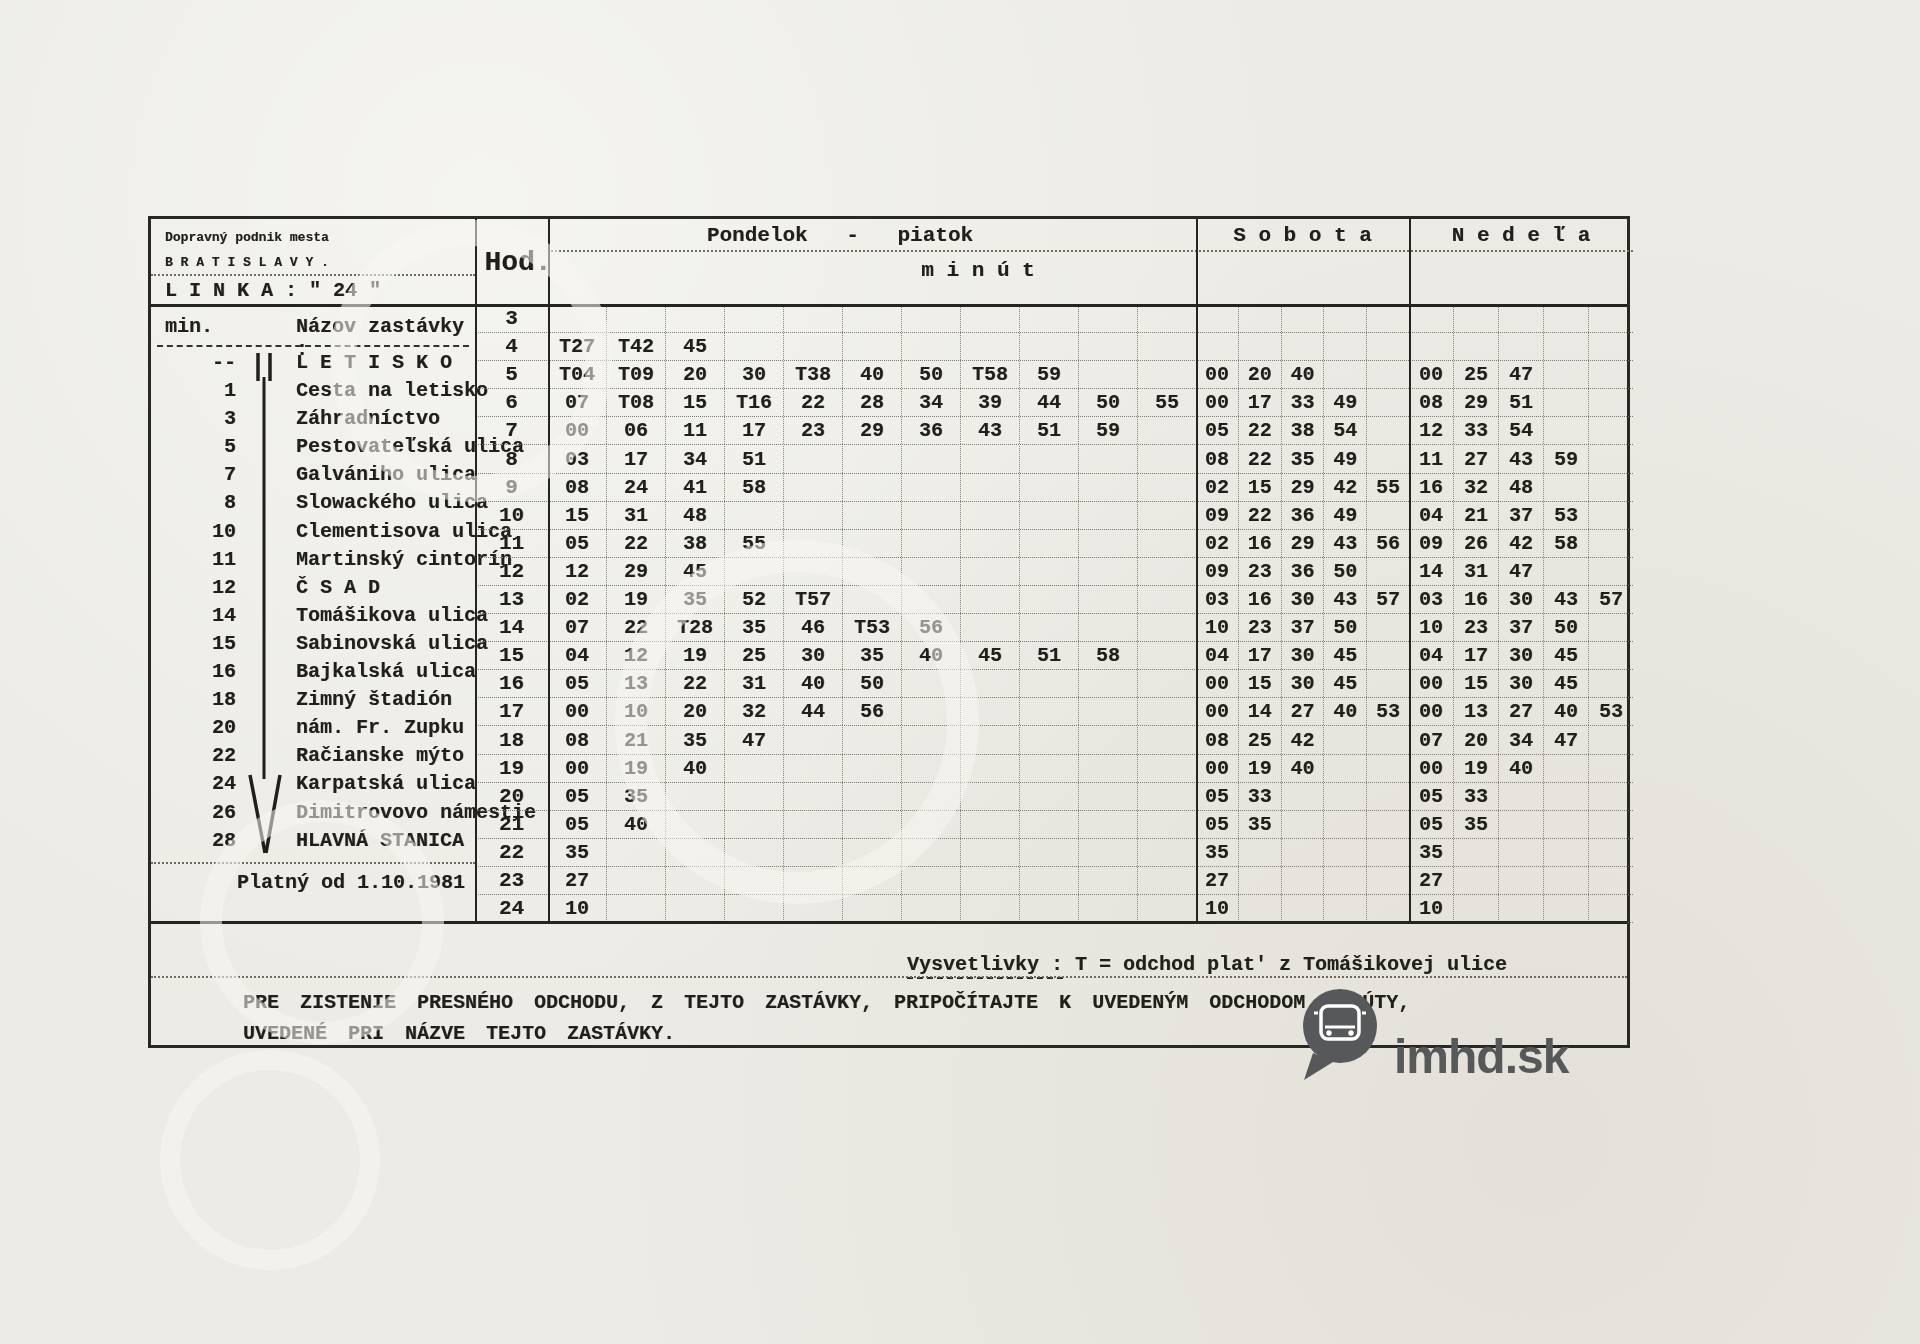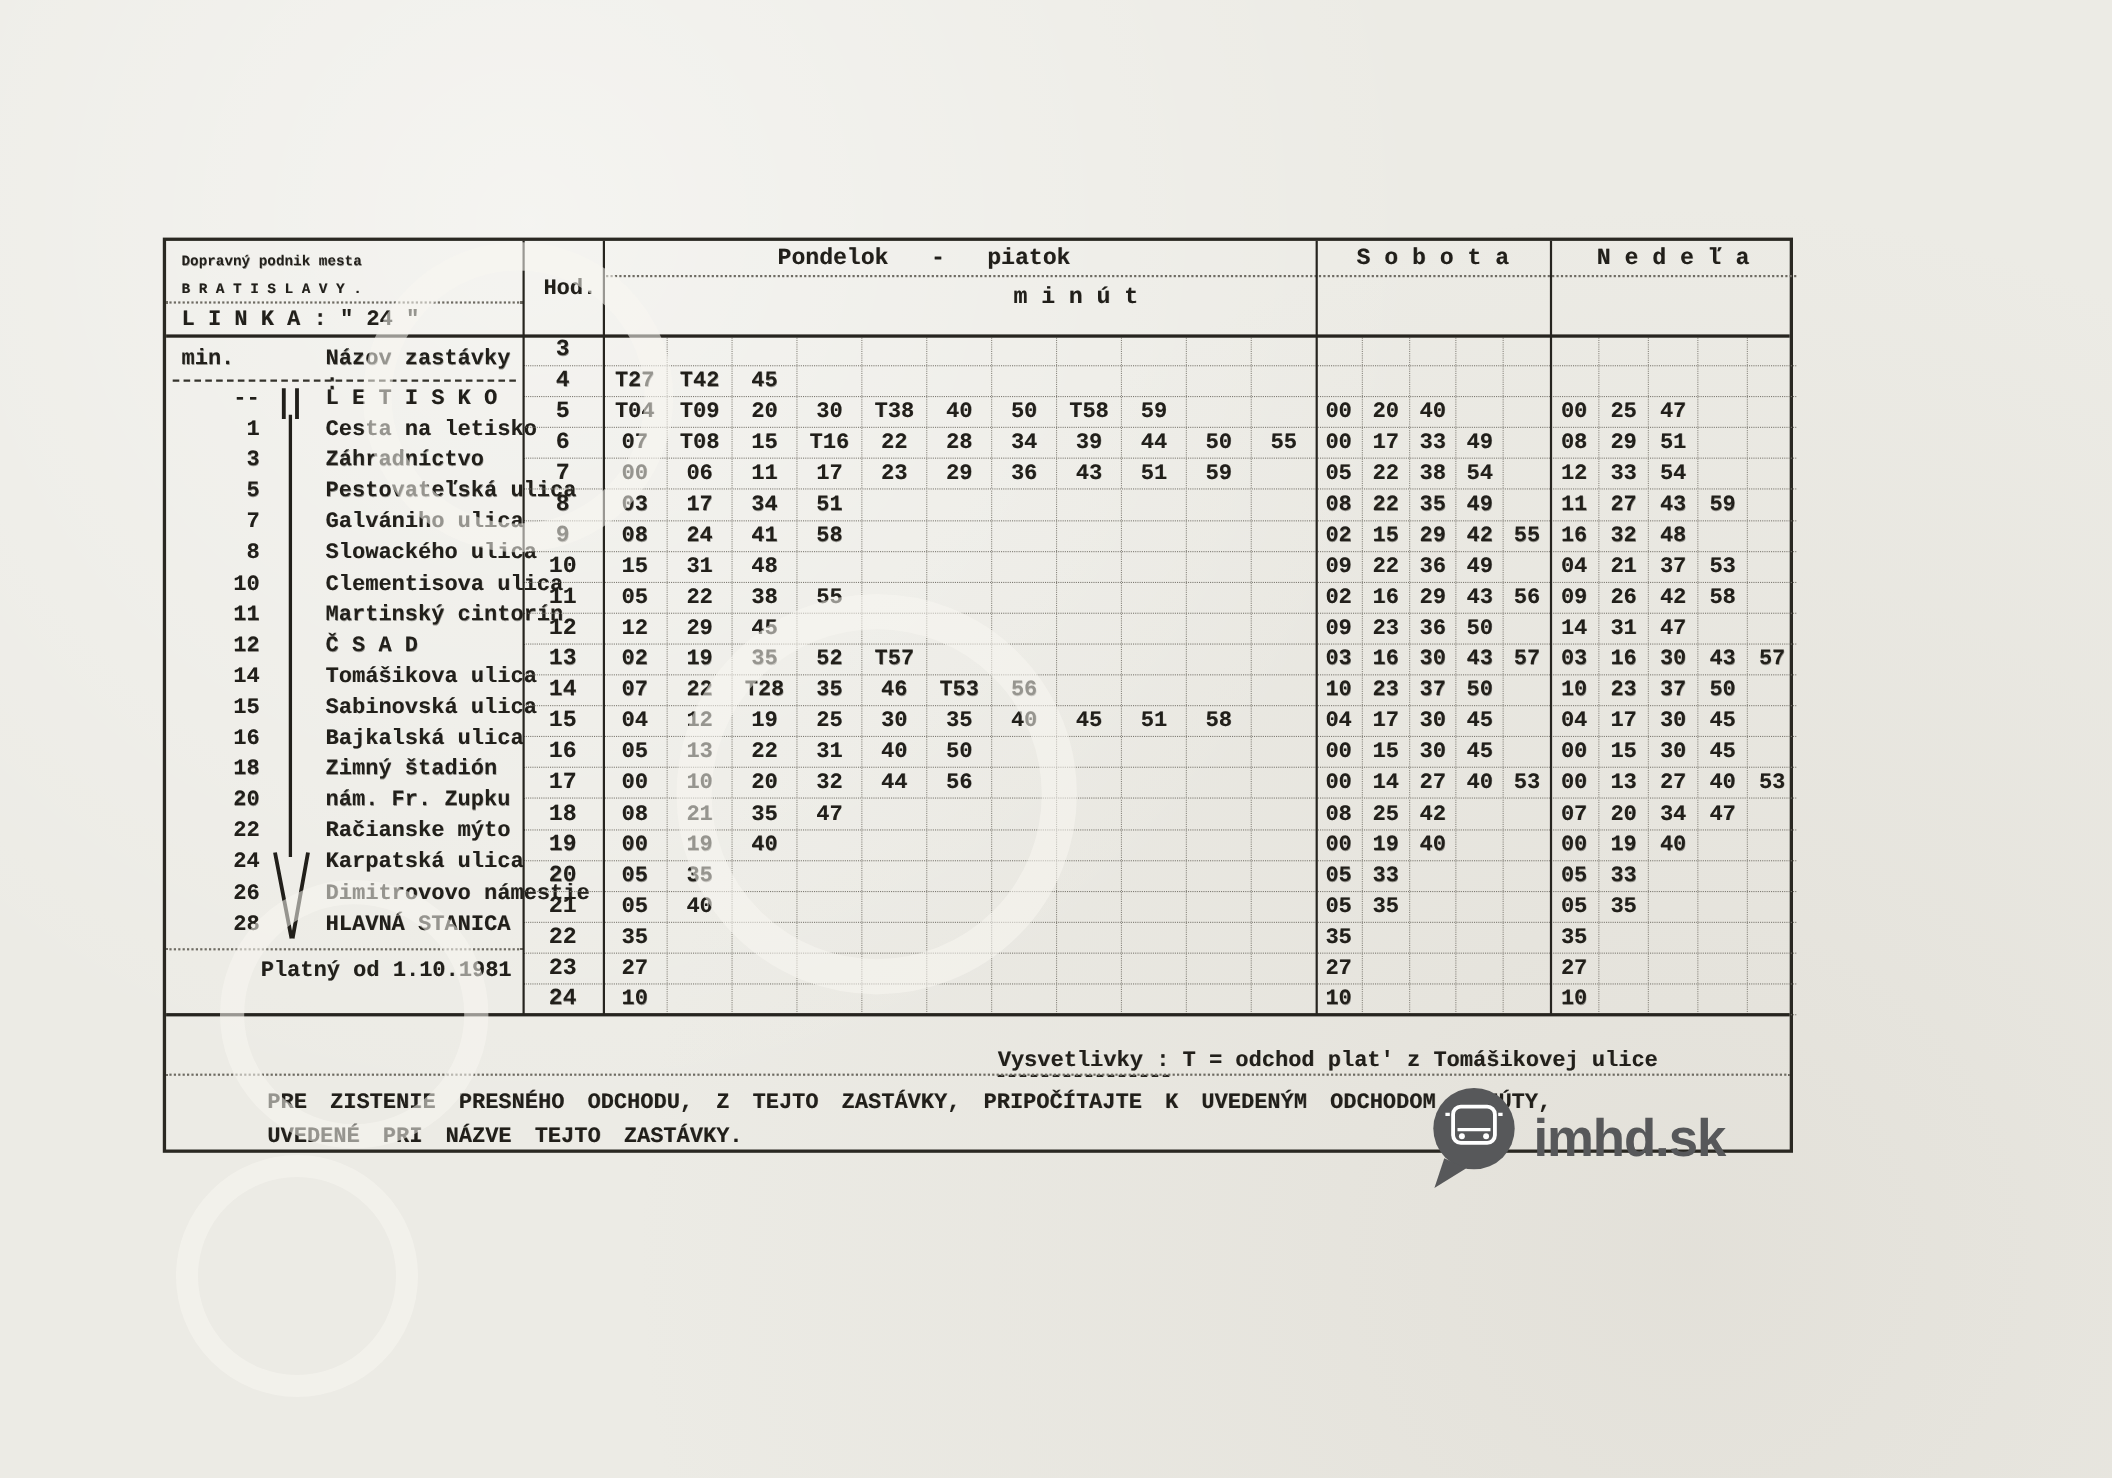--- a/index.html
+++ b/index.html
@@ -31,21 +31,21 @@
   .hline-solid{ position:absolute; left:0; width:100%; height:3px; background:#26241f; z-index:4;}
   .hline-dot{ position:absolute; border-top:2px dotted #6e6b63; z-index:3;}
   .hline-dash{ position:absolute; border-top:2px dashed #35332c; z-index:3;}
 
   
   .company{ left:0; top:2px; width:324px; height:54px; padding:4px 0 0 14px; box-sizing:border-box;
             font-size:13px; line-height:25px;}
   .linka{ left:0; top:58px; width:324px; height:26px; padding-left:14px; box-sizing:border-box;
           font-size:20px; display:flex; align-items:center;}
   .hodlbl{ left:324px; top:0; width:86px; height:86px; display:flex; align-items:center;
-           justify-content:center; font-size:20px;}
+           justify-content:center; font-size:28px;}
   .dayhdr{ top:0; height:32px; display:flex; align-items:center; justify-content:center; font-size:21px;}
   .wkhdr{ left:397px; width:584px; word-spacing:26px;}
   .sathdr{ left:1045px; width:213px;}
   .sunhdr{ left:1258px; width:224px;}
   .minutlbl{ left:397px; top:40px; width:860px; text-align:center; font-size:21px;}
 
   
   .stopshdr{ left:0; top:94px; width:324px; height:32px; font-size:20px;}
   .stopshdr .minh{ position:absolute; left:14px; top:2px;}
   .stopshdr .nameh{ position:absolute; left:145px; top:2px;}
@@ -70,21 +70,21 @@
   .sec .mc:last-child{ border-right:none;}
 
   
   .note1{ left:92px; top:714px; font-size:20px; word-spacing:10px; white-space:nowrap;}
   .legend{ left:756px; top:734px; font-size:20px; white-space:nowrap;}
   .legend .lbl{ border-bottom:2px dashed #26241f; padding-bottom:1px;}
   .note2a{ left:92px; top:772px; font-size:20px; word-spacing:9px; white-space:nowrap;}
   .note2b{ left:92px; top:803px; font-size:20px; word-spacing:9px; white-space:nowrap;}
 
   
-  .brand{ position:absolute; left:1300px; top:986px; display:flex; align-items:center; gap:14px; z-index:6;}
+  .brand{ position:absolute; left:1300px; top:986px; display:flex; align-items:flex-end; gap:14px; z-index:6;}
   .brand-text{ font-family:"Liberation Sans","DejaVu Sans",sans-serif; font-weight:bold;
                font-size:48px; color:#57585a; letter-spacing:-1px;}
 </style>
 </head>
 <body>
 
 <div class="stage">
 
   <div class="wm wm1"></div>
   <div class="wm wm2"></div>

